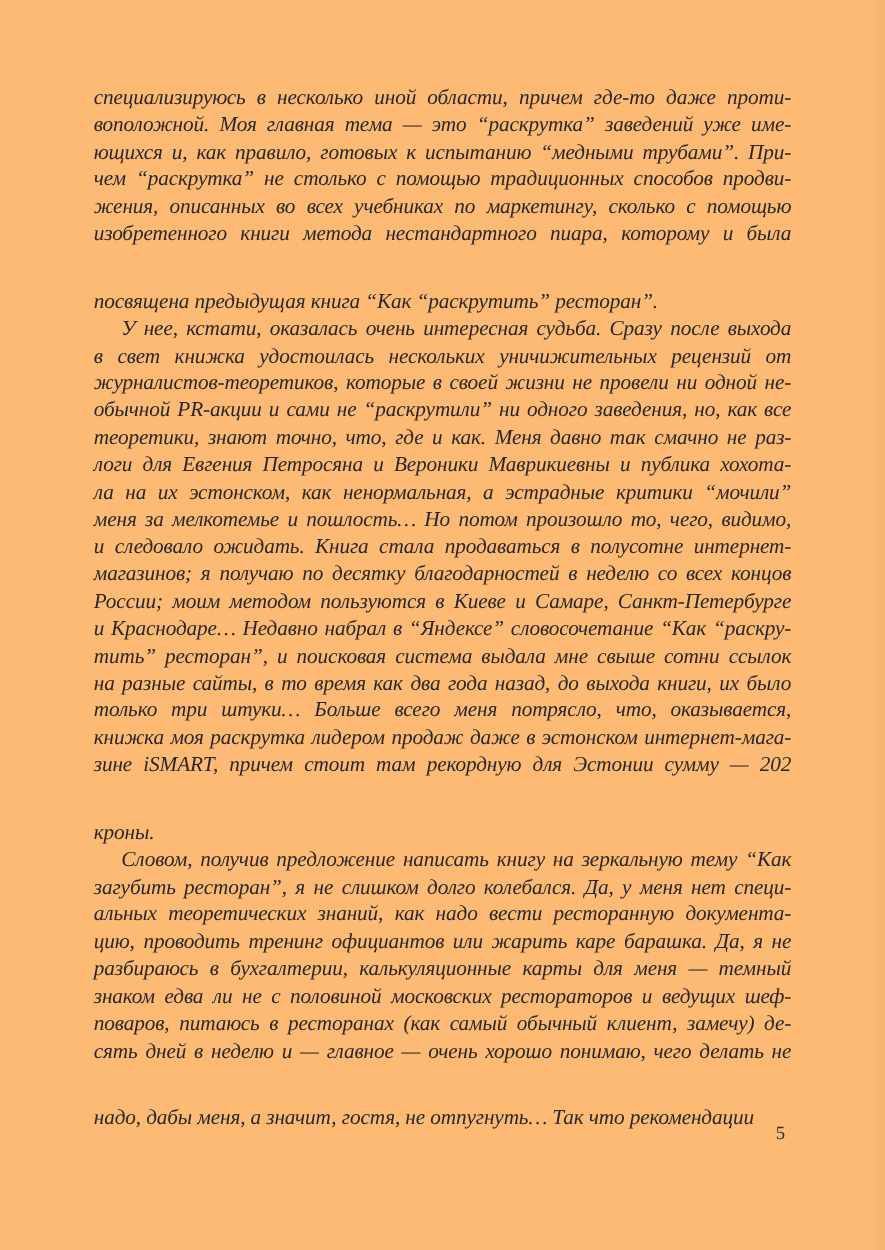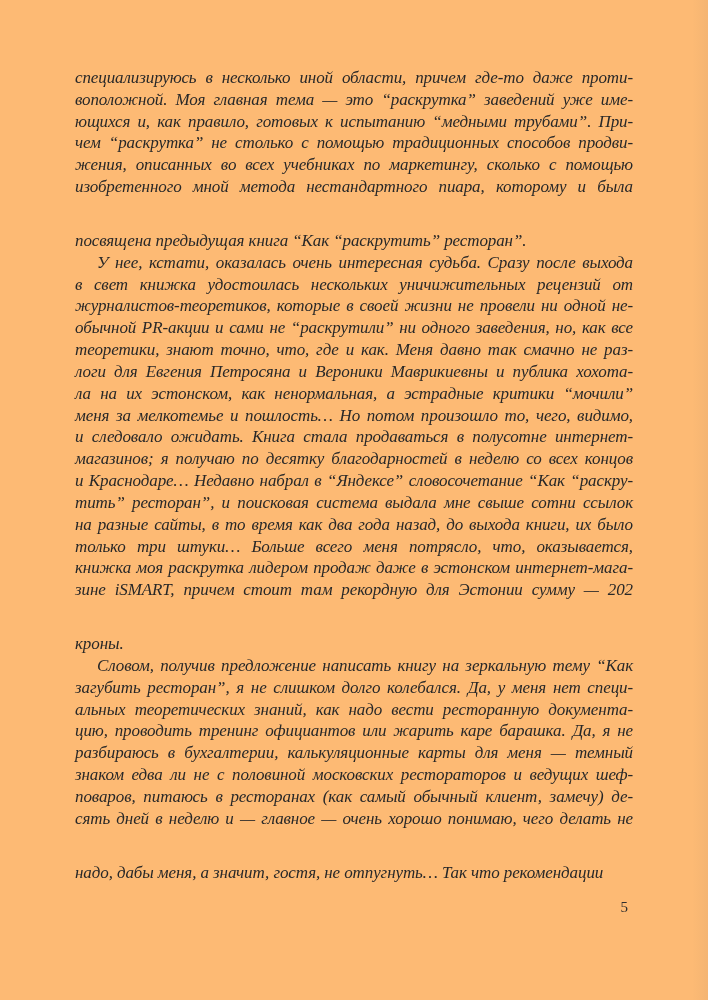--- a/index.html
+++ b/index.html
@@ -73,34 +73,35 @@
 <body>
 
 <div class="page">
   <div class="text-block" id="text-block">
       <div class="paragraph">
         <div class="line">специализируюсь в несколько иной области, причем где-то даже проти-</div>
         <div class="line">воположной. Моя главная тема — это “раскрутка” заведений уже име-</div>
         <div class="line">ющихся и, как правило, готовых к испытанию “медными трубами”. При-</div>
         <div class="line">чем “раскрутка” не столько с помощью традиционных способов продви-</div>
         <div class="line">жения, описанных во всех учебниках по маркетингу, сколько с помощью</div>
-        <div class="line">изобретенного мной метода нестандартного пиара, которому и была</div>
+        <div class="line">изобретенного книги метода нестандартного пиара, которому и была</div>
         <div class="line last">посвящена предыдущая книга “Как “раскрутить” ресторан”.</div>
       </div>
       <div class="paragraph">
         <div class="line indent">У нее, кстати, оказалась очень интересная судьба. Сразу после выхода</div>
         <div class="line">в свет книжка удостоилась нескольких уничижительных рецензий от</div>
         <div class="line">журналистов-теоретиков, которые в своей жизни не провели ни одной не-</div>
         <div class="line">обычной PR-акции и сами не “раскрутили” ни одного заведения, но, как все</div>
         <div class="line">теоретики, знают точно, что, где и как. Меня давно так смачно не раз-</div>
         <div class="line">логи для Евгения Петросяна и Вероники Маврикиевны и публика хохота-</div>
         <div class="line">ла на их эстонском, как ненормальная, а эстрадные критики “мочили”</div>
         <div class="line">меня за мелкотемье и пошлость… Но потом произошло то, чего, видимо,</div>
         <div class="line">и следовало ожидать. Книга стала продаваться в полусотне интернет-</div>
         <div class="line">магазинов; я получаю по десятку благодарностей в неделю со всех концов</div>
+        <div class="line">России; моим методом пользуются в Киеве и Самаре, Санкт-Петербурге</div>
         <div class="line">и Краснодаре… Недавно набрал в “Яндексе” словосочетание “Как “раскру-</div>
         <div class="line">тить” ресторан”, и поисковая система выдала мне свыше сотни ссылок</div>
         <div class="line">на разные сайты, в то время как два года назад, до выхода книги, их было</div>
         <div class="line">только три штуки… Больше всего меня потрясло, что, оказывается,</div>
         <div class="line">книжка моя раскрутка лидером продаж даже в эстонском интернет-мага-</div>
         <div class="line">зине iSMART, причем стоит там рекордную для Эстонии сумму — 202</div>
         <div class="line last">кроны.</div>
       </div>
       <div class="paragraph">
         <div class="line indent">Словом, получив предложение написать книгу на зеркальную тему “Как</div>

